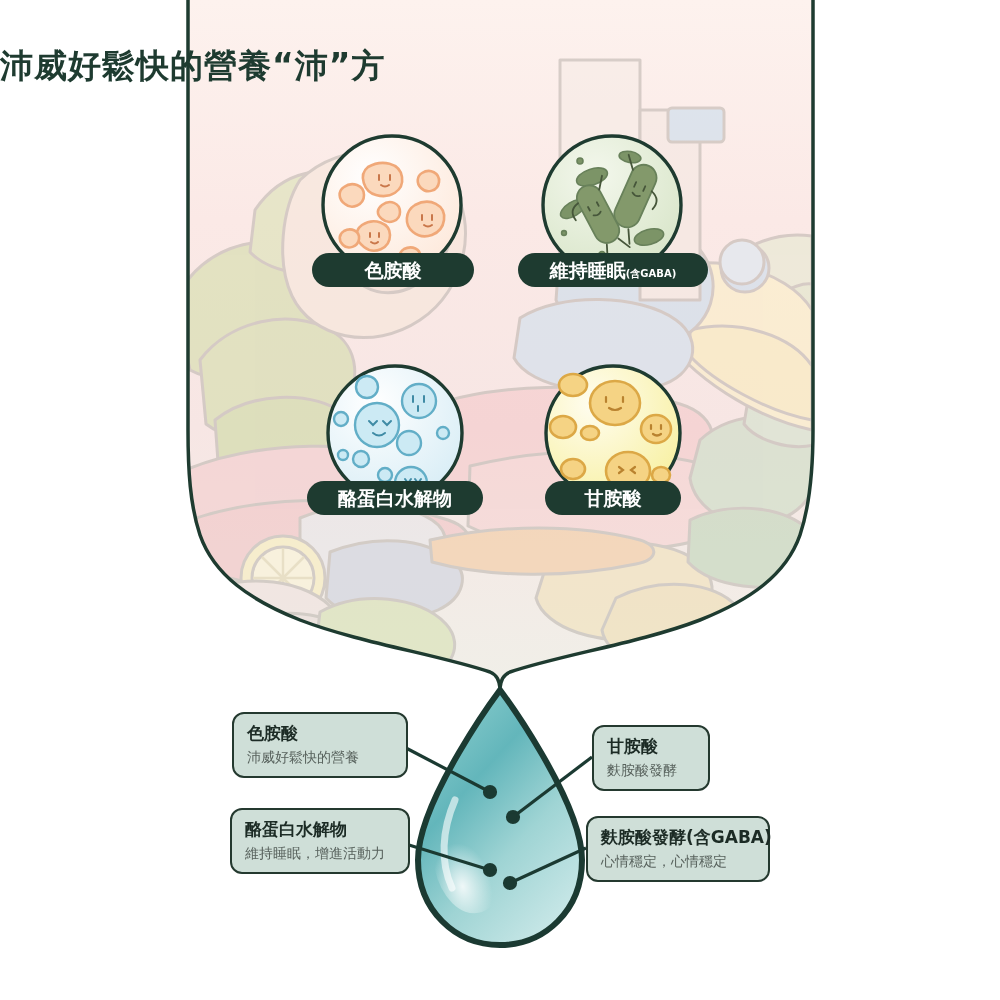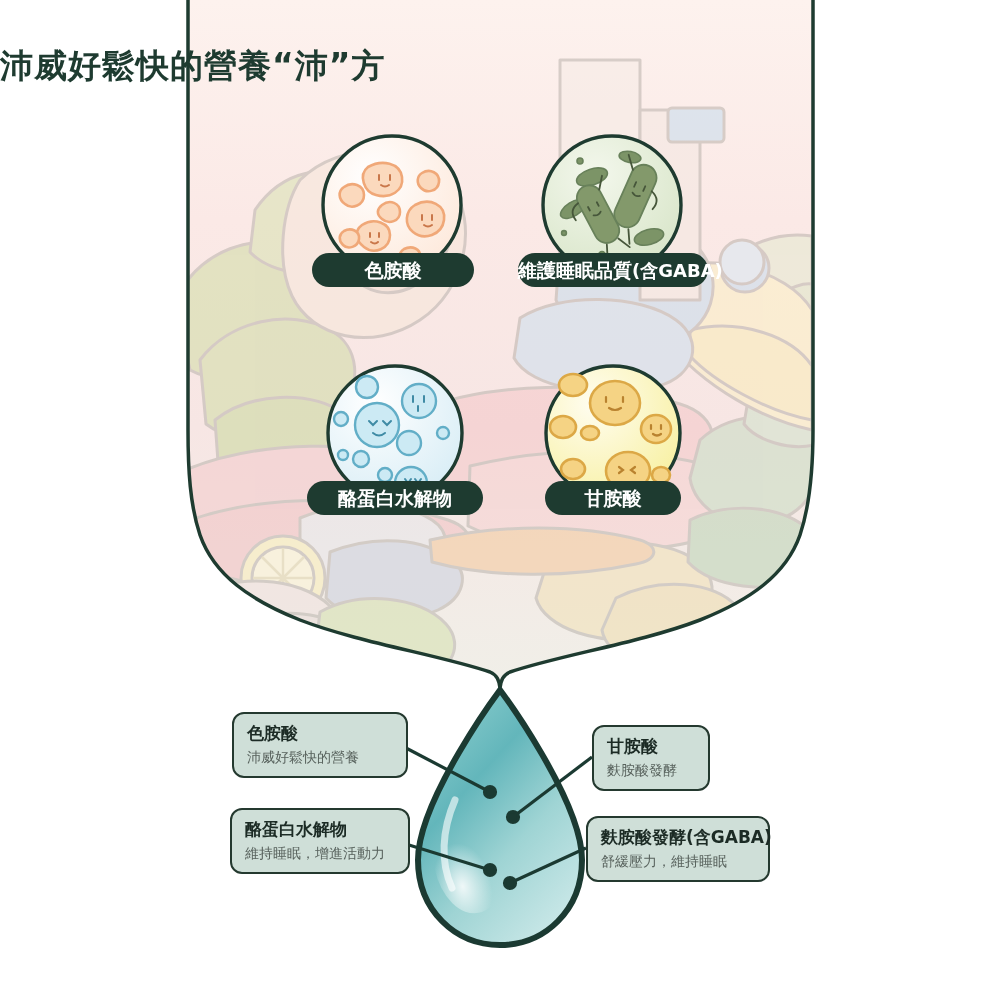--- a/index.html
+++ b/index.html
@@ -21,21 +21,21 @@
   
   .bubble-wrap{position:absolute;}
   .chip{
     position:absolute;
     background:#1e3b30;color:#ffffff;border-radius:22px;
     height:34px;line-height:34px;white-space:nowrap;
     font-size:19px;font-weight:bold;text-align:center;
     padding:0 20px;
     font-family:"DejaVu Sans","Liberation Sans",sans-serif;
   }
-  .chip .sub{font-size:18px;font-weight:bold;}
+  .chip .sub{font-size:10px;font-weight:bold;}
 
   
   .card{
     position:absolute;
     background:#cfdfd8;border:2.5px solid #24392f;border-radius:12px;
     padding:9px 13px 10px 13px;box-sizing:border-box;
   }
   .card .t{
     font-size:17px;font-weight:bold;color:#1c2b25;line-height:1.25;
     font-family:"DejaVu Sans","Liberation Sans",sans-serif;white-space:nowrap;
@@ -245,21 +245,21 @@
             <line x1="62" y1="70" x2="62" y2="74"></line>
           <path d="M53 80 q4 3 8 0"></path>
           <path d="M45 62 q-12 2 -10 14"></path>
             <path d="M70 60 l9 -11"></path>
           <path d="M51 112 l-6 13"></path>
             <path d="M64 112 l6 13"></path>
         </g>
       </g>
     </svg>
     <div class="chip" style="left:-22px;top:120px;width:190px;box-sizing:border-box;padding:0;">
-      <span>維護睡眠品質</span><span class="sub">(含GABA)</span>
+      <span>維持睡眠</span><span class="sub">(含GABA)</span>
     </div>
   </div>
 
   <div class="bubble-wrap" style="left:325px;top:363px;">
     <svg width="140" height="140" viewBox="0 0 140 140">
       <circle cx="70" cy="70" r="67" fill="url(#bubB)" stroke="#1e3b30" stroke-width="3.4"></circle>
       <g fill="#cceaf4" stroke="#62aec7" stroke-width="2.4">
         <circle cx="52" cy="62" r="22"></circle>
         <circle cx="94" cy="38" r="17"></circle>
         <circle cx="42" cy="24" r="11"></circle>
@@ -349,16 +349,16 @@
     <div class="d">維持睡眠，增進活動力</div>
   </div>
 
   <div class="card" style="left:592px;top:725px;width:118px;">
     <div class="t">甘胺酸</div>
     <div class="d">麩胺酸發酵</div>
   </div>
 
   <div class="card" style="left:586px;top:816px;width:184px;">
     <div class="t">麩胺酸發酵(含GABA)</div>
-    <div class="d">舒緩壓力，維持睡眠</div>
+    <div class="d">心情穩定，心情穩定</div>
   </div>
 
 </div>
 
 </body></html>

